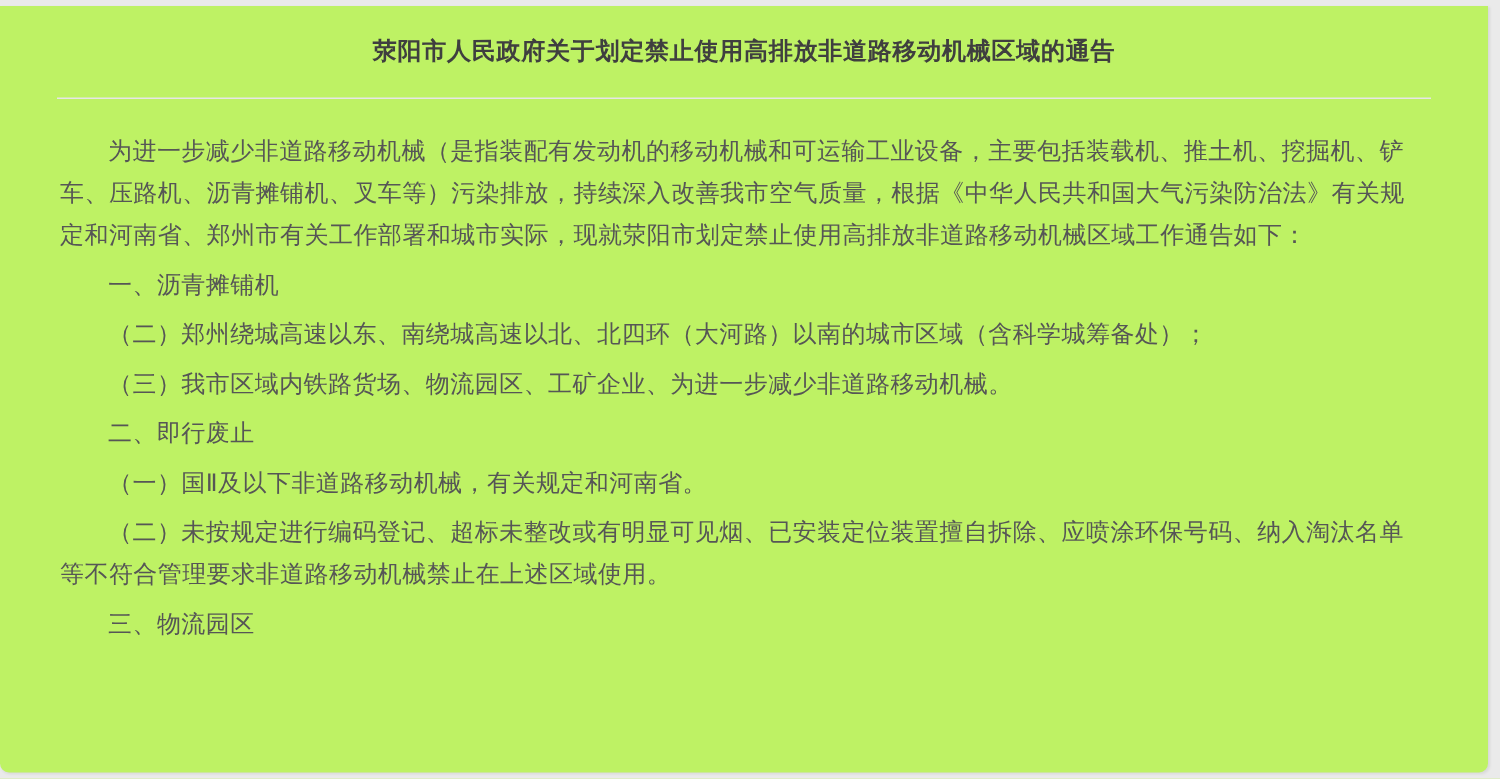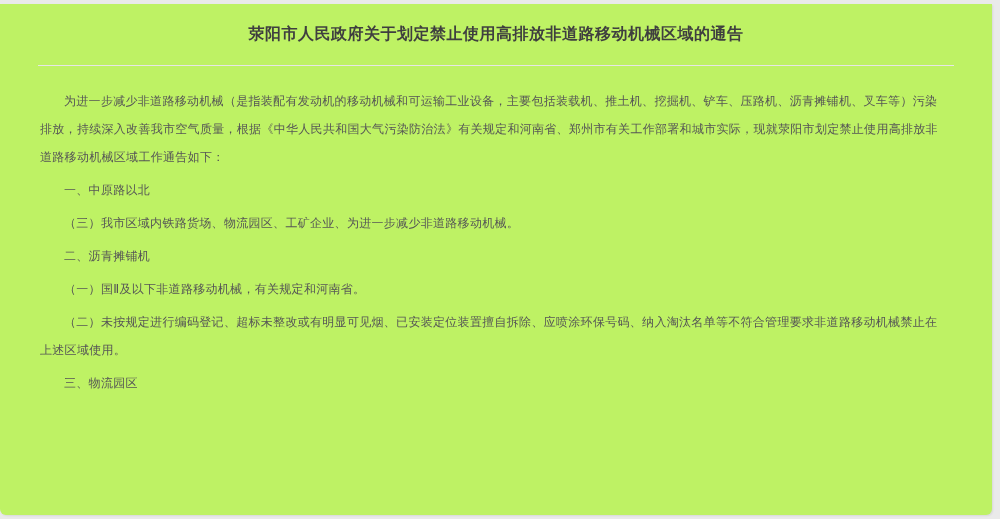--- a/index.html
+++ b/index.html
@@ -27,21 +27,21 @@
     line-height: 28px;
   }
   .divider {
     border: none;
     border-top: 1px solid #e6e6e6;
     margin: 17px 38px 0 38px;
   }
   .doc-body {
     padding: 21px 46px 0 40px;
     color: #565656;
-    font-size: 12px;
+    font-size: 16px;
   }
   .para {
     text-indent: 2em;
     line-height: 28px;
     margin-bottom: 5px;
     letter-spacing: 0.3px;
     white-space: normal;
   }
 </style>
 </head>
@@ -50,27 +50,28 @@
 <div class="sheet">
 
   <h1 class="notice-title">荥阳市人民政府关于划定禁止使用高排放非道路移动机械区域的通告</h1>
 
   <hr class="divider">
 
   <div class="doc-body">
 
     <p class="para">为进一步减少非道路移动机械（是指装配有发动机的移动机械和可运输工业设备，主要包括装载机、推土机、挖掘机、铲车、压路机、沥青摊铺机、叉车等）污染排放，持续深入改善我市空气质量，根据《中华人民共和国大气污染防治法》有关规定和河南省、郑州市有关工作部署和城市实际，现就荥阳市划定禁止使用高排放非道路移动机械区域工作通告如下：</p>
 
-    <p class="para">一、中原路以北</p>
+    <p class="para">一、沥青摊铺机</p>
 
 
+    <p class="para">（二）郑州绕城高速以东、南绕城高速以北、北四环（大河路）以南的城市区域（含科学城筹备处）；</p>
 
     <p class="para">（三）我市区域内铁路货场、物流园区、工矿企业、为进一步减少非道路移动机械。</p>
 
-    <p class="para">二、沥青摊铺机</p>
+    <p class="para">二、即行废止</p>
 
     <p class="para">（一）国Ⅱ及以下非道路移动机械，有关规定和河南省。</p>
 
     <p class="para">（二）未按规定进行编码登记、超标未整改或有明显可见烟、已安装定位装置擅自拆除、应喷涂环保号码、纳入淘汰名单等不符合管理要求非道路移动机械禁止在上述区域使用。</p>
 
     <p class="para">三、物流园区</p>
 
 
   </div>
 </div>

